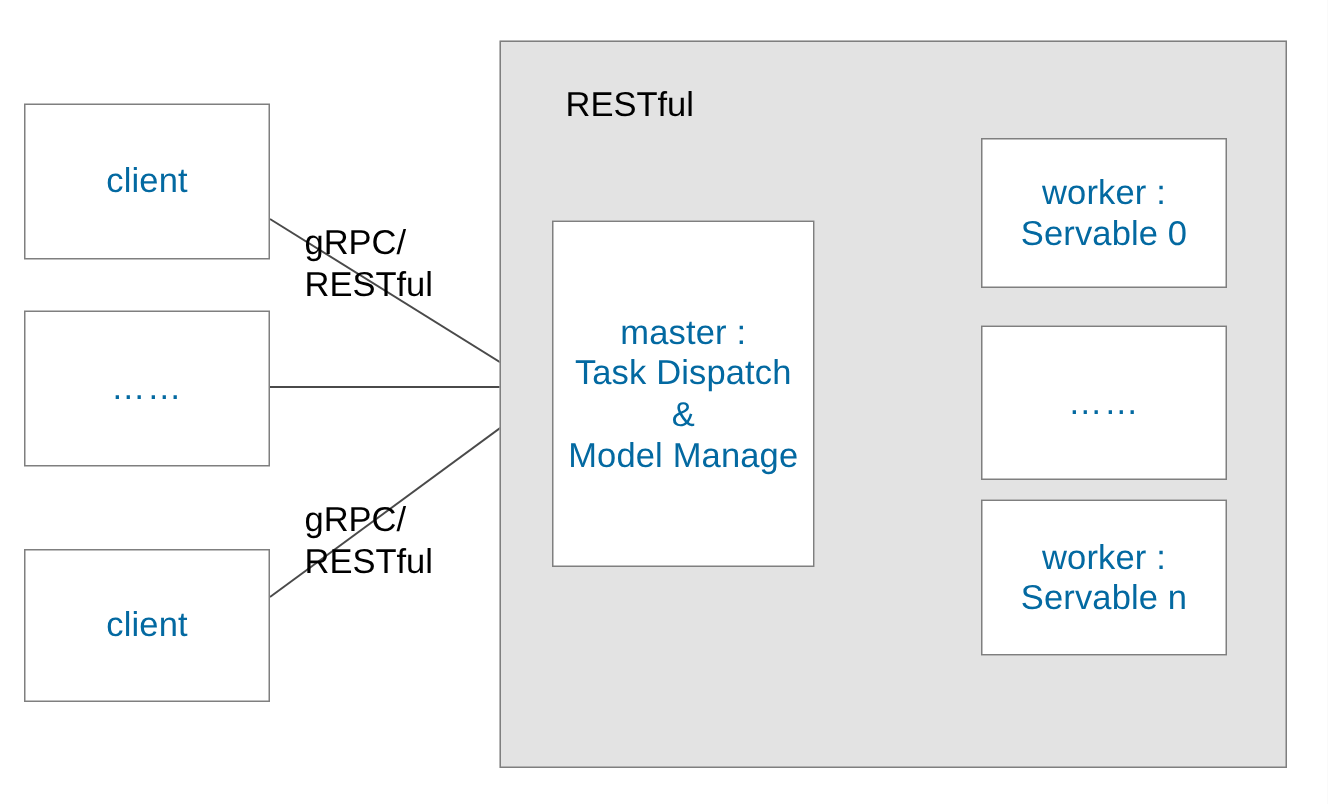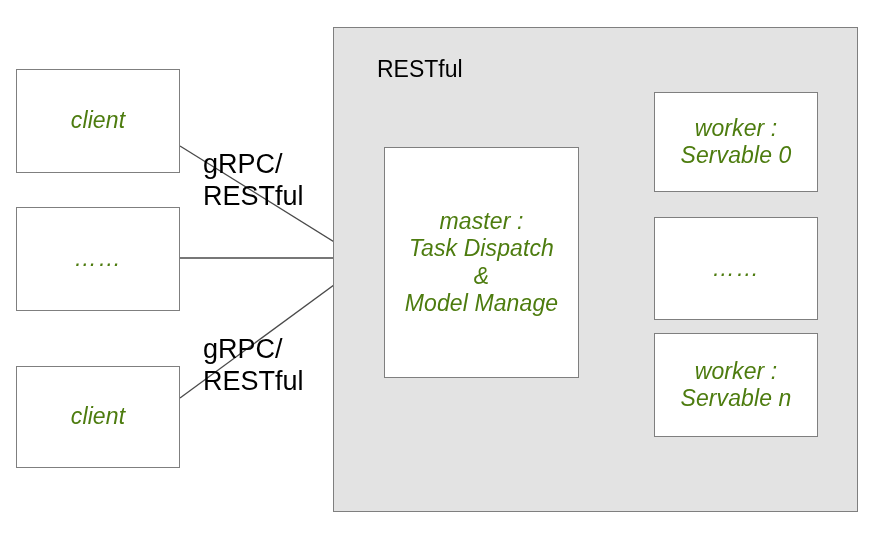--- a/index.html
+++ b/index.html
@@ -30,24 +30,23 @@
     display: flex;
     align-items: center;
     justify-content: center;
     text-align: center;
     color: #000000;
     z-index: 3;
   }
   .node .node-label {
     font-size: 23px;
     line-height: 1.18;
-    color: #4d7c0f;
+    color: #0369a1;
     white-space: pre-line;
     letter-spacing: 0.1px;
-    font-style: italic;
   }
   .node.ellipsis .node-label {
     font-size: 23px;
     letter-spacing: 1px;
   }
   #server-container {
     position: absolute;
     box-sizing: border-box;
     background: #e3e3e3;
     border: 1.6px solid #7f7f7f;
@@ -57,21 +56,21 @@
     position: absolute;
     color: #000000;
     font-size: 23px;
     line-height: 1;
     z-index: 2;
     white-space: nowrap;
   }
   .edge-label {
     position: absolute;
     color: #000000;
-    font-size: 27px;
+    font-size: 23px;
     line-height: 1.2;
     white-space: pre-line;
     background: transparent;
     z-index: 4;
     text-align: left;
   }
 </style>
 </head>
 <body>
 
@@ -99,21 +98,21 @@
   </div>
 
   <div class="node ellipsis" style="left:16px; top:207px; width:164px; height:104px;">
     <span class="node-label">……</span>
   </div>
 
   <div class="node" style="left:16px; top:366px; width:164px; height:102px;">
     <span class="node-label">client</span>
   </div>
 
-  <div class="node" style="left:384px; top:147px; width:195px; height:231px;">
+  <div class="node" style="left:368px; top:147px; width:175px; height:231px;">
     <span class="node-label">master :
 Task Dispatch
 &amp;
 Model Manage</span>
   </div>
 
   <div class="node" style="left:654px; top:92px; width:164px; height:100px;">
     <span class="node-label">worker :
 Servable 0</span>
   </div>

